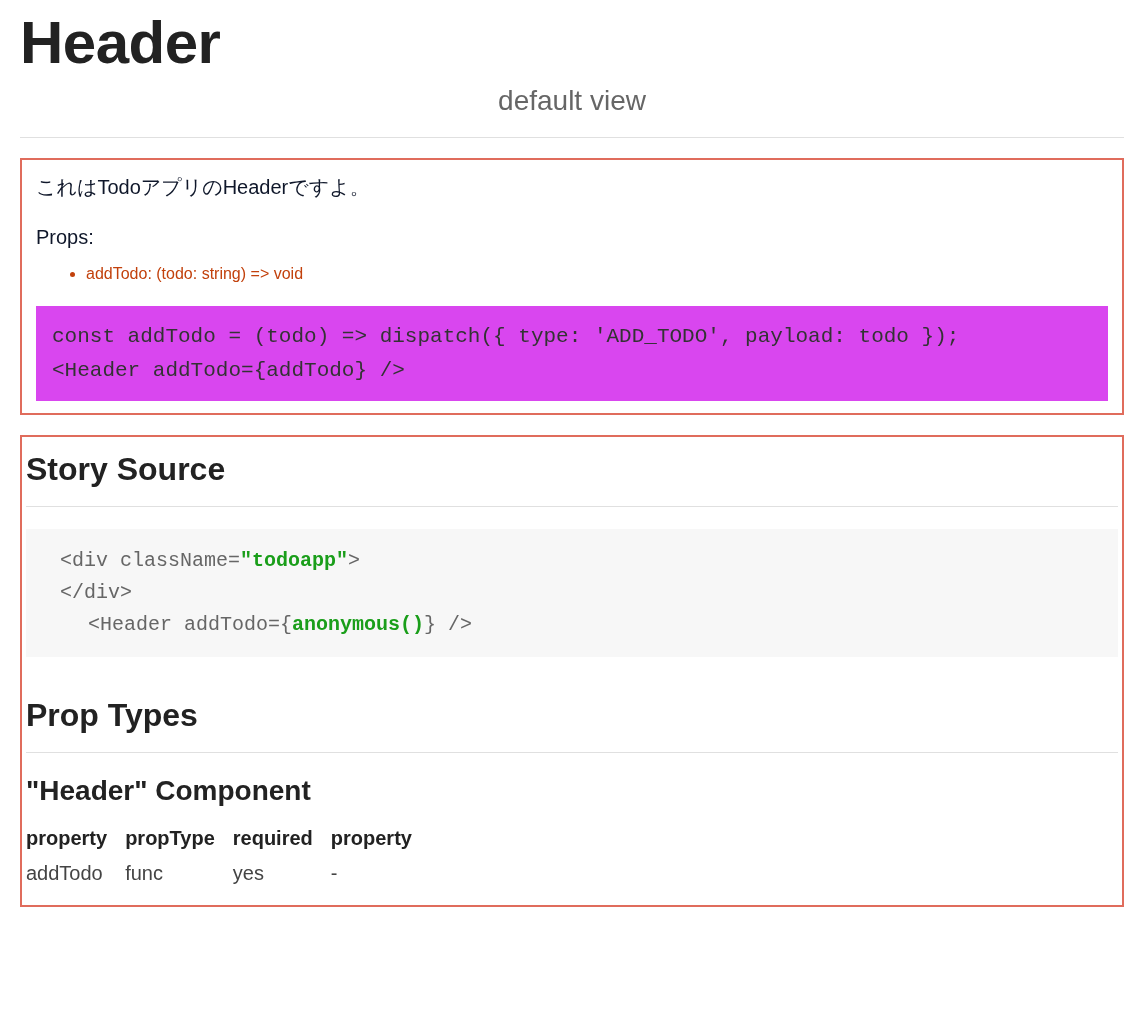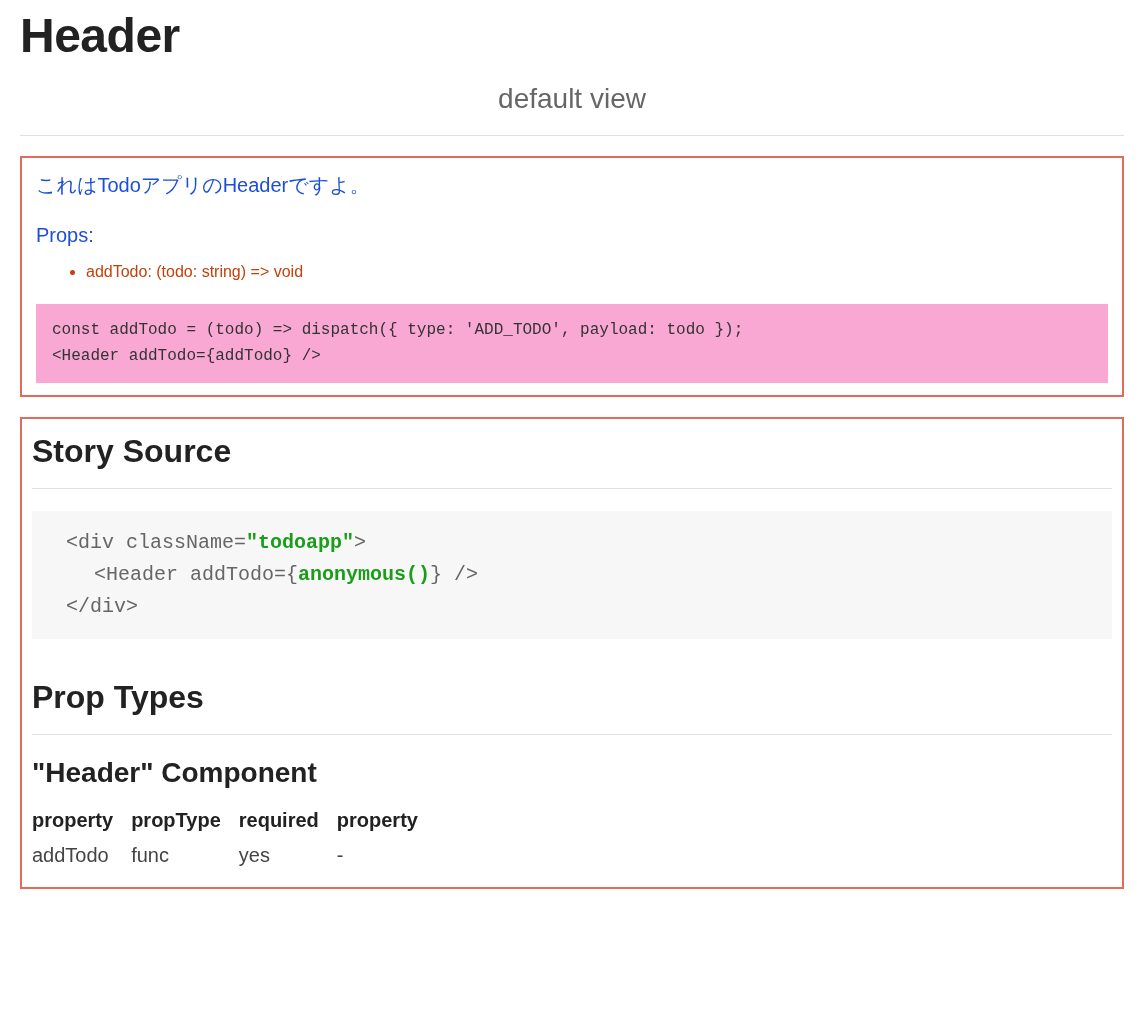--- a/index.html
+++ b/index.html
@@ -8,25 +8,25 @@
       padding: 0;
     }
     body {
       font-family: -apple-system, BlinkMacSystemFont, "Segoe UI", Helvetica, Arial, sans-serif;
       color: #333;
       background: #fff;
       padding: 0 20px 20px 20px;
       width: 1144px;
     }
     h1 {
-      font-size: 48px;
+      font-size: 60px;
       font-weight: 700;
       color: #222;
       margin-top: 8px;
-      margin-bottom: 20px;
+      margin-bottom: 8px;
       letter-spacing: -0.5px;
     }
     .subtitle {
       font-size: 28px;
       color: #666;
       margin-bottom: 20px;
       font-weight: 400;
       text-align: center;
     }
     hr {
@@ -34,49 +34,49 @@
       border-top: 1px solid #e0e0e0;
       margin-bottom: 20px;
     }
     .highlight-box {
       border: 2px solid #e06c5c;
       padding: 12px 14px;
       margin-bottom: 20px;
     }
     .highlight-box p {
       font-size: 20px;
-      color: #1d4ed8;
+      color: #0f172a;
       margin-bottom: 20px;
       line-height: 1.5;
     }
     .highlight-box p.tight {
       margin-bottom: 10px;
     }
     .highlight-box ul {
       margin-left: 50px;
       margin-bottom: 20px;
     }
     .highlight-box li {
       font-size: 16px;
       color: #c2410c;
       line-height: 1.5;
     }
     pre.plain-code {
-      background: #f9a8d4;
+      background: #d946ef;
       padding: 14px 16px;
       font-family: "SFMono-Regular", Consolas, "Liberation Mono", Menlo, monospace;
-      font-size: 16px;
+      font-size: 21px;
       color: #333;
       line-height: 1.6;
       white-space: pre-wrap;
       overflow-x: auto;
     }
     .section-box {
       border: 2px solid #e06c5c;
-      padding: 14px 10px;
+      padding: 14px 4px;
     }
     .section-box h2 {
       font-size: 32px;
       font-weight: 700;
       color: #222;
       margin-bottom: 18px;
     }
     .section-box hr {
       margin-bottom: 22px;
     }
@@ -136,24 +136,24 @@
 </div>
 
 <div class="section-box">
   <h2>Story Source</h2>
   <hr>
   <div class="syntax-code">
     <div>
       <span class="tok-tag">&lt;div</span><span class="tok-attr"> className=</span><span class="tok-str">"</span><span class="tok-str">todoapp</span><span class="tok-str">"</span><span class="tok-tag">&gt;</span>
     </div>
     <div>
-      <span class="indent"><span class="tok-tag">&lt;Header</span><span class="tok-attr"> addTodo=</span><span class="tok-brace">{</span><span class="tok-fn">anonymous()</span><span class="tok-brace">}</span><span class="tok-tag"> /&gt;</span></span>
+      <span class="tok-tag">&lt;/div&gt;</span>
     </div>
     <div>
-      <span class="tok-tag">&lt;/div&gt;</span>
+      <span class="indent"><span class="tok-tag">&lt;Header</span><span class="tok-attr"> addTodo=</span><span class="tok-brace">{</span><span class="tok-fn">anonymous()</span><span class="tok-brace">}</span><span class="tok-tag"> /&gt;</span></span>
     </div>
   </div>
 
   <h2>Prop Types</h2>
   <hr>
   <h3>"Header" Component</h3>
   <table>
     <thead>
       <tr>
         <th>property</th>

